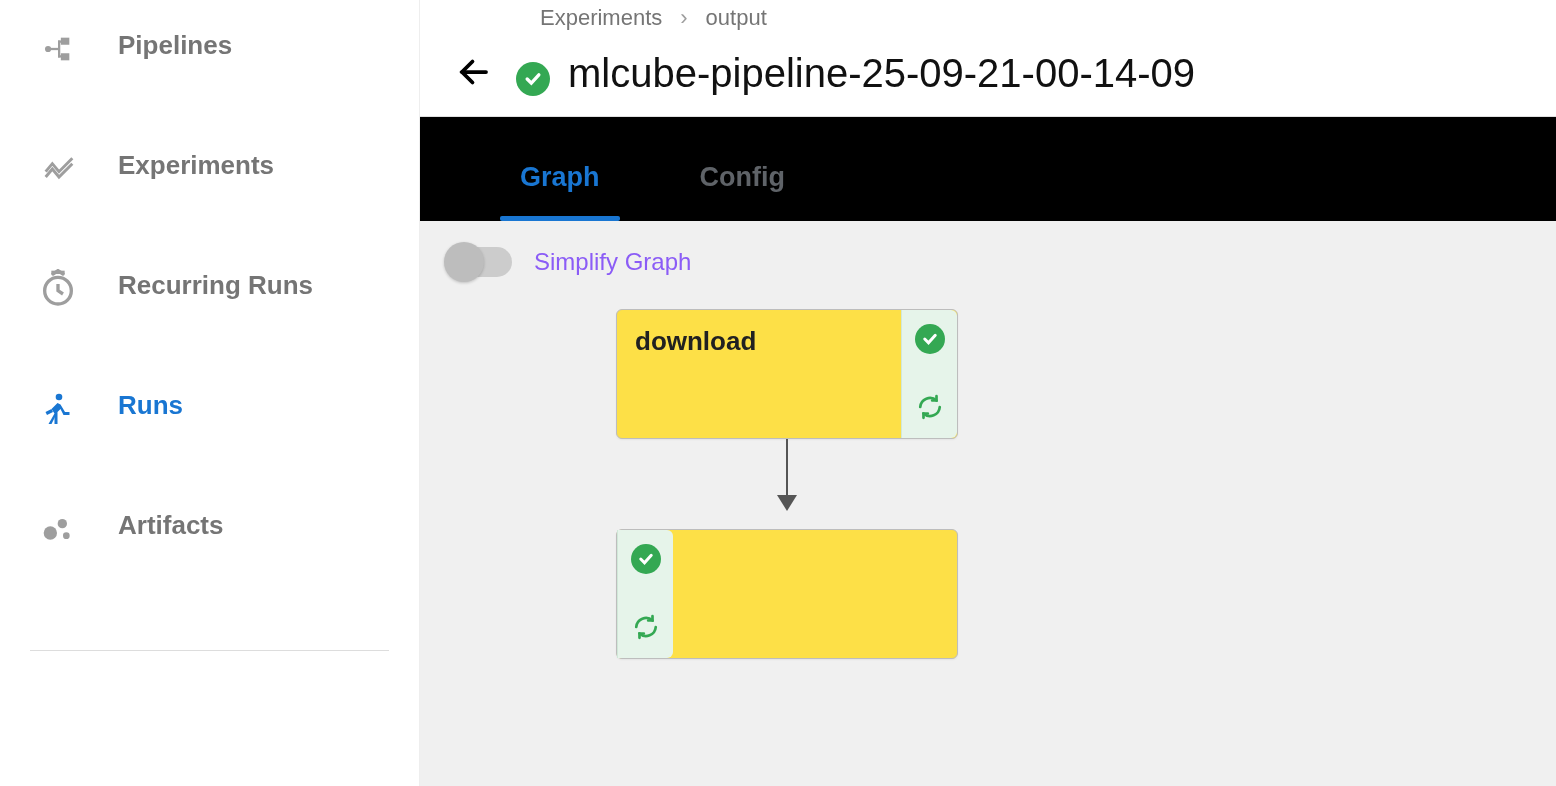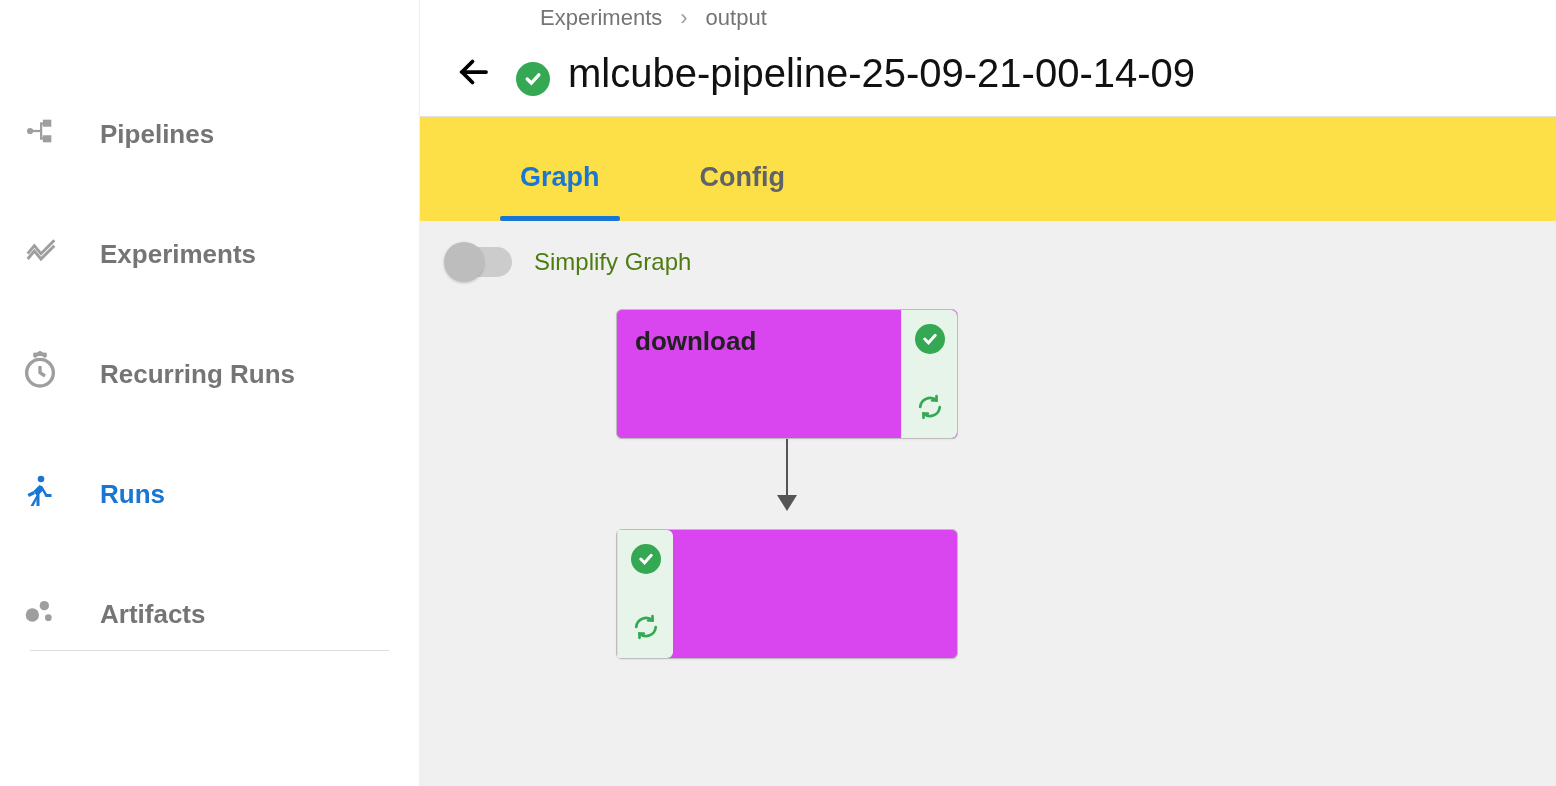--- a/index.html
+++ b/index.html
@@ -15,23 +15,23 @@
     .sidebar {
       width: 420px;
       min-width: 420px;
       background: #fff;
       padding-top: 20px;
       border-right: 1px solid #eee;
     }
     .sidebar-items { padding-top: 10px; }
     .sidebar-item {
       display: flex;
-      align-items: flex-end;
+      align-items: flex-start;
       height: 120px;
-      padding-left: 20px;
+      padding-left: 38px;
       cursor: pointer;
     }
     .sidebar-item .icon-wrap {
       width: 50px;
       height: 38px;
       display: flex;
       align-items: center;
       justify-content: flex-start;
       margin-right: 30px;
       color: #9e9e9e;
@@ -78,21 +78,21 @@
       background: #34a853;
       display: flex; align-items: center; justify-content: center;
       margin-right: 18px;
     }
     .title-text { font-size: 40px; font-weight: 400; color: #111; white-space: nowrap; }
     .tabs {
       display: flex;
       padding-left: 70px;
       height: 104px;
       align-items: flex-end;
-      background: #fde047;
+      background: #000000;
     }
     .tab {
       font-size: 27px;
       font-weight: 700;
       color: #5f6368;
       padding: 0 30px 28px 30px;
       cursor: pointer;
       position: relative;
       margin-right: 40px;
     }
@@ -127,33 +127,33 @@
       cursor: pointer;
     }
     .toggle .knob {
       position: absolute;
       left: -4px; top: -5px;
       width: 40px; height: 40px;
       background: #bdbdbd;
       border-radius: 50%;
       box-shadow: 0 1px 3px rgba(0,0,0,0.2);
     }
-    .simplify-label { font-size: 24px; color: #4d7c0f; }
+    .simplify-label { font-size: 24px; color: #8b5cf6; }
     .nodes {
       position: absolute;
       left: 196px;
       top: 88px;
     }
     .node {
       width: 342px;
       height: 130px;
       border: 1px solid #bdbdbd;
       border-radius: 6px;
       display: flex;
-      background: #d946ef;
+      background: #fde047;
       cursor: pointer;
       box-shadow: 0 1px 2px rgba(0,0,0,0.05);
     }
     .node-body {
       flex: 1;
       display: flex;
       align-items: flex-start;
       padding: 16px 18px;
       font-size: 26px;
       font-weight: 600;

